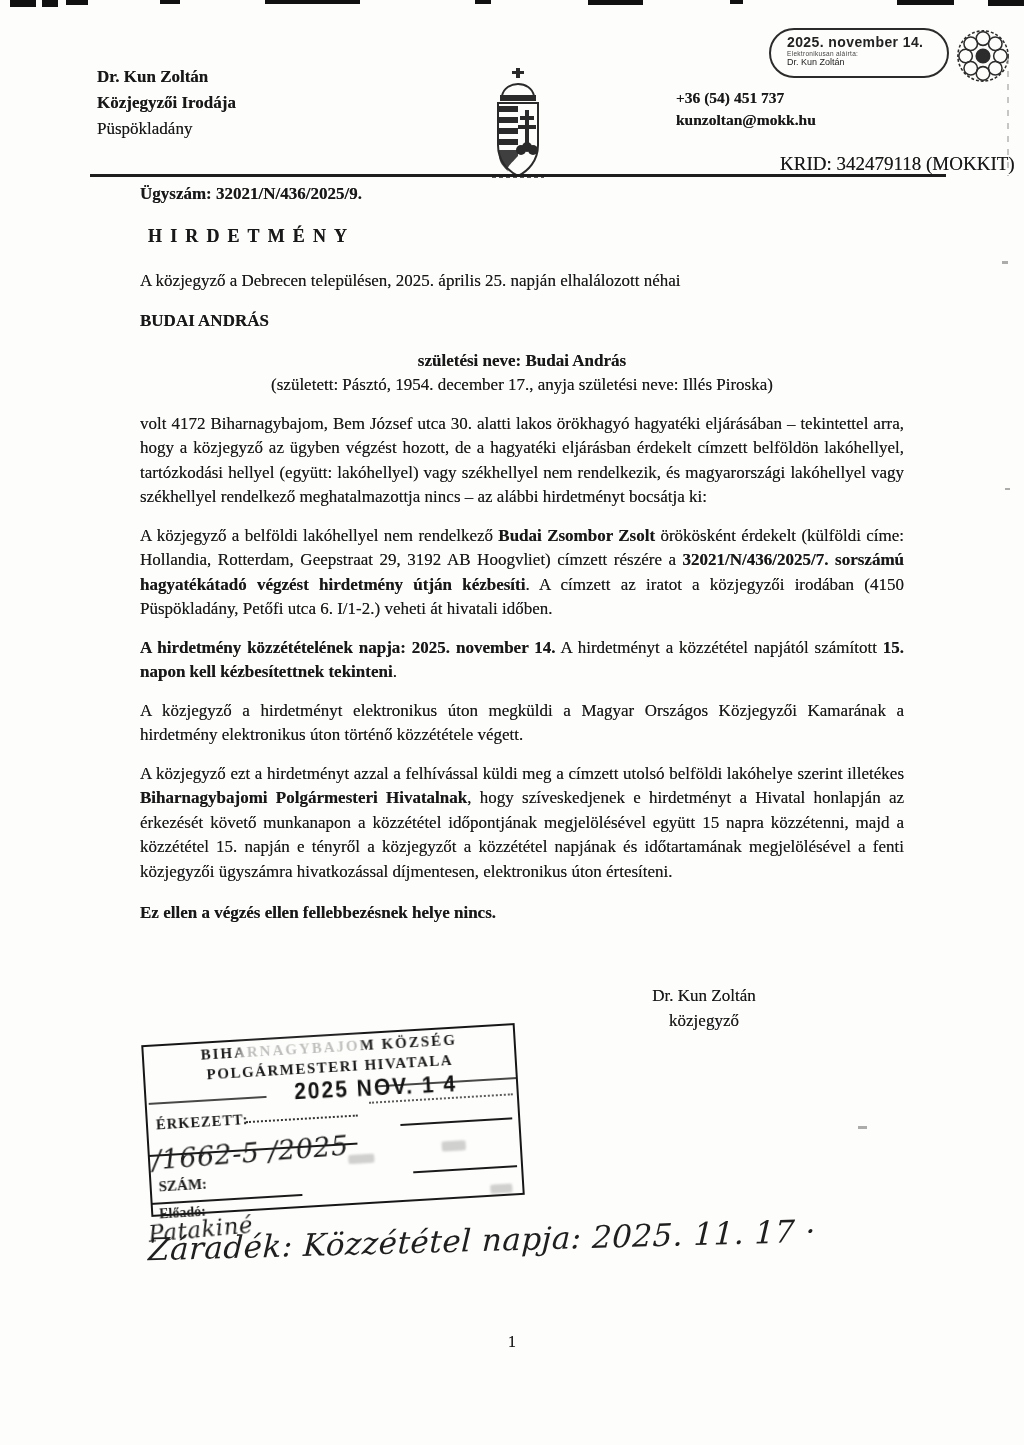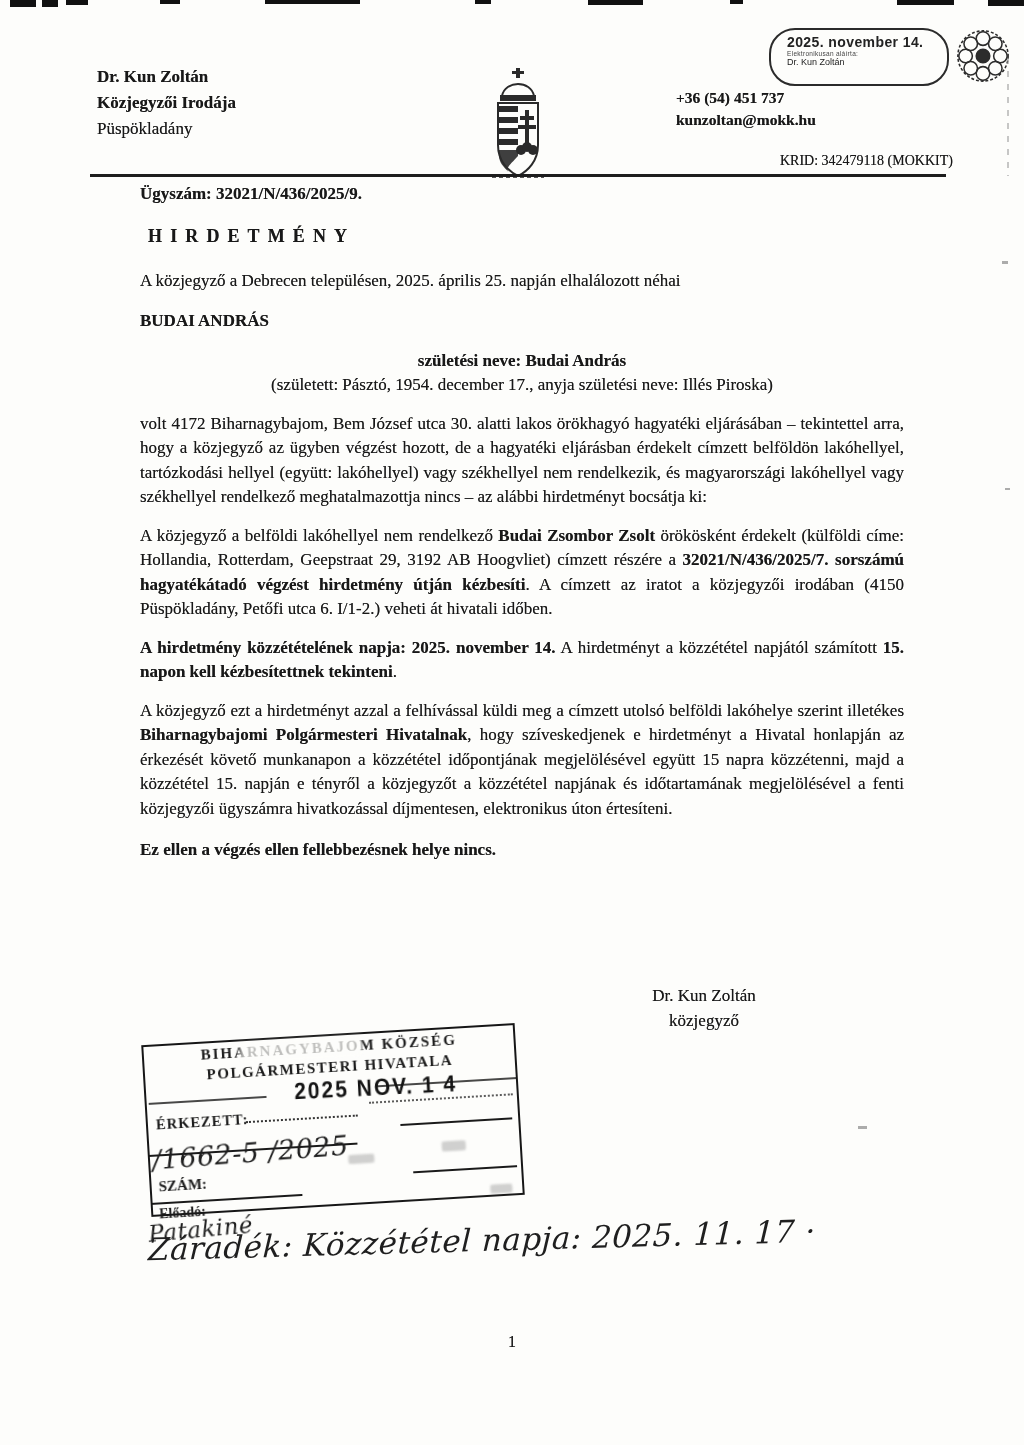--- a/index.html
+++ b/index.html
@@ -14,31 +14,31 @@
   .b{font-weight:bold;}
 
   
   .dash{position:absolute; background:#111; top:0;}
 
   
   .sender{left:97px; top:64px; font-size:17px; line-height:26px;}
   .sender .bold{font-weight:bold;}
   .coa{left:490px; top:66px;}
   .estamp{
-    left:769px; top:28px; width:180px; height:58px;
+    left:769px; top:28px; width:180px; height:50px;
     border:2.5px solid #2b2b2b; border-radius:26px;
     padding:4px 10px 12px 16px; filter:blur(.25px);
     font-family:"Liberation Sans", sans-serif;
   }
   .estamp .ed{font-size:14px; font-weight:600; color:#222; letter-spacing:.4px;}
   .estamp .es{font-size:6.5px; color:#444; letter-spacing:.3px; line-height:7px; filter:blur(.3px);}
   .estamp .en{font-size:9px; color:#222; line-height:11px;}
   .rosette{left:954px; top:27px;}
   .contact{left:676px; top:87px; width:246px; font-size:15.5px; line-height:22px;font-weight:bold;}
-  .krid{left:780px; top:153px; font-size:14px;}
+  .krid{left:780px; top:153px; font-size:19px;}
   .hrule{left:90px; top:174px; width:856px; height:3px; background:#1d1d1d; filter:blur(.3px);}
   .vart{left:1007px; top:58px; width:2px; height:118px;
         background:repeating-linear-gradient(#9a9a9a 0 6px, transparent 6px 13px); opacity:.55;}
 
   .ugyszam{left:140px; top:184px; font-size:17px; font-weight:bold;text-align:center;}
 
   
   .content{left:140px; top:224px; width:764px; font-size:17px; line-height:24.5px;}
   .content p{margin:0; text-align:justify;}
   .title{text-align:center; font-weight:bold; font-size:18px; letter-spacing:.45em; padding-left:.45em;}
@@ -167,20 +167,21 @@
 
   <div class="abs content ink">
     <p class="title">HIRDETMÉNY</p>
     <p class="intro">A közjegyző a Debrecen településen, 2025. április 25. napján elhalálozott néhai</p>
     <p class="dname">BUDAI ANDRÁS</p>
     <p class="bname">születési neve: Budai András</p>
     <p class="bdet">(született: Pásztó, 1954. december 17., anyja születési neve: Illés Piroska)</p>
     <p class="para"><span>volt 4172 Biharnagybajom, Bem József utca 30. alatti lakos örökhagyó hagyatéki eljárásában – tekintettel arra, hogy a közjegyző az ügyben végzést hozott, de a hagyatéki eljárásban érdekelt címzett belföldön lakóhellyel, tartózkodási hellyel (együtt: lakóhellyel) vagy székhellyel nem rendelkezik, és magyarországi lakóhellyel vagy székhellyel rendelkező meghatalmazottja nincs – az alábbi hirdetményt bocsátja ki:</span></p>
     <p class="para"><span>A közjegyző a belföldi lakóhellyel nem rendelkező </span><span class="b">Budai Zsombor Zsolt</span><span> örökösként érdekelt (külföldi címe: Hollandia, Rotterdam, Geepstraat 29, 3192 AB Hoogvliet) címzett részére a </span><span class="b">32021/N/436/2025/7. sorszámú hagyatékátadó végzést hirdetmény útján kézbesíti</span><span>. A címzett az iratot a közjegyzői irodában (4150 Püspökladány, Petőfi utca 6. I/1-2.) veheti át hivatali időben.</span></p>
     <p class="para"><span class="b">A hirdetmény közzétételének napja: 2025. november 14.</span><span> A hirdetményt a közzététel napjától számított </span><span class="b">15. napon kell kézbesítettnek tekinteni</span><span>.</span></p>
+    <p class="para"><span>A közjegyző a hirdetményt elektronikus úton megküldi a Magyar Országos Közjegyzői Kamarának a hirdetmény elektronikus úton történő közzététele végett.</span></p>
     <p class="para"><span>A közjegyző ezt a hirdetményt azzal a felhívással küldi meg a címzett utolsó belföldi lakóhelye szerint illetékes </span><span class="b">Biharnagybajomi Polgármesteri Hivatalnak</span><span>, hogy szíveskedjenek e hirdetményt a Hivatal honlapján az érkezését követő munkanapon a közzététel időpontjának megjelölésével együtt 15 napra közzétenni, majd a közzététel 15. napján e tényről a közjegyzőt a közzététel napjának és időtartamának megjelölésével a fenti közjegyzői ügyszámra hivatkozással díjmentesen, elektronikus úton értesíteni.</span></p>
     <p class="closing">Ez ellen a végzés ellen fellebbezésnek helye nincs.</p>
   </div>
 
   <div class="abs signature ink">
     <div>Dr. Kun Zoltán</div>
     <div>közjegyző</div>
   </div>
 
   <div class="abs rstamp">

